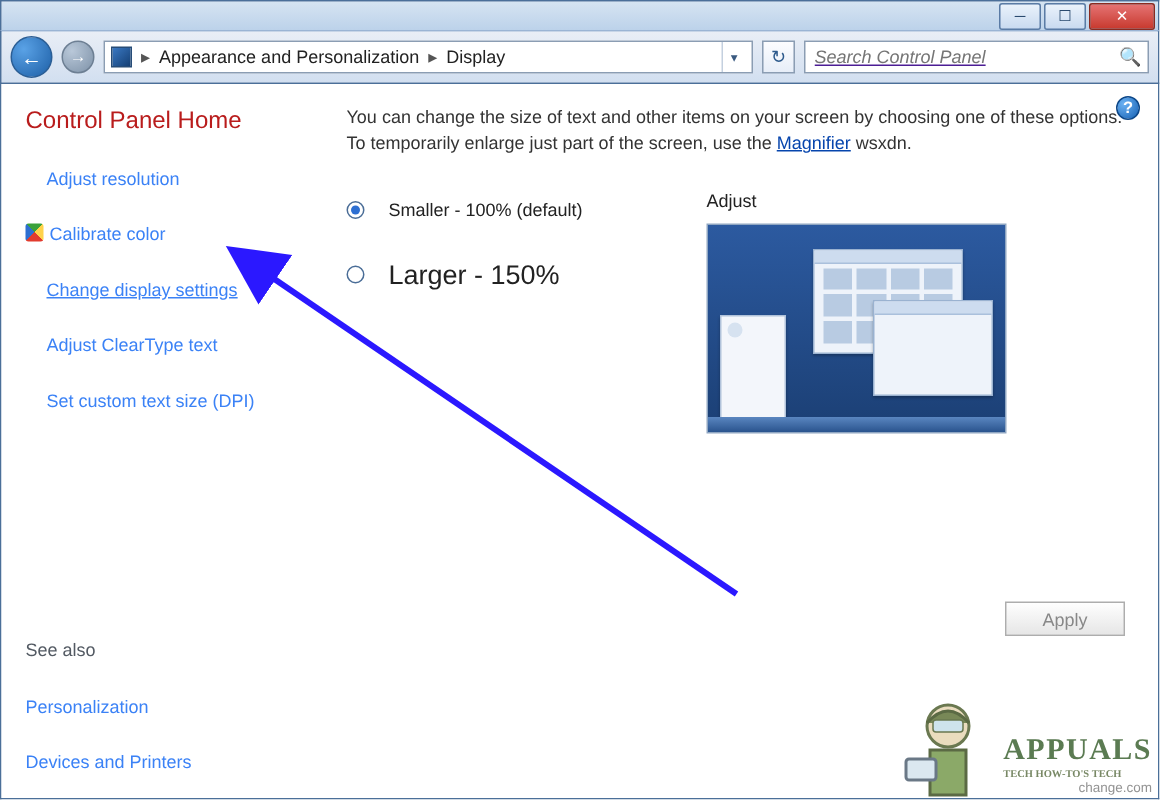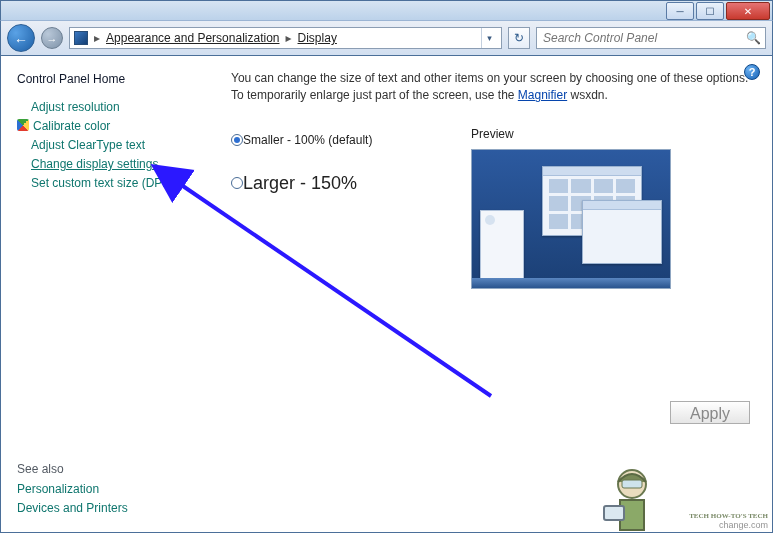--- a/index.html
+++ b/index.html
@@ -83,21 +83,21 @@
     align-items: center;
     padding: 0 4px;
     gap: 6px;
   }
   .address .addr-icon {
     width: 14px;
     height: 14px;
     background: linear-gradient(135deg,#3a78c2,#143f74);
     border: 1px solid #274c77;
   }
-  .crumb { color: #222; cursor: pointer; text-decoration: underline; }
+  .crumb { color: #222; cursor: pointer; }
   .crumb-sep { color: #555; }
   .addr-dd {
     width: 16px;
     height: 20px;
     border-left: 1px solid #c4d0df;
     display: flex;
     align-items: center;
     justify-content: center;
     color: #3a5a80;
     font-size: 9px;
@@ -123,20 +123,21 @@
     padding: 0 4px;
   }
   .search input {
     flex: 1;
     border: none;
     outline: none;
     font-size: 12px;
     font-style: italic;
     color: #4c1d95;
     background: transparent;
+    text-decoration: underline;
   }
   .search .mag {
     color: #3a5a80;
     font-size: 12px;
   }
   
   .client {
     display: flex;
     border: 1px solid #4b6f99;
     border-top: none;
@@ -145,28 +146,28 @@
     position: relative;
   }
   .sidebar {
     width: 210px;
     padding: 16px 12px 12px 16px;
     background: #fff;
     display: flex;
     flex-direction: column;
   }
   .cp-home {
-    color: #0f172a;
-    font-size: 12px;
-    margin-bottom: 14px;
+    color: #b91c1c;
+    font-size: 16px;
+    margin-bottom: 4px;
   }
   .side-link {
-    color: #0f766e;
-    font-size: 12px;
-    margin: 0 0 5px 14px;
+    color: #3b82f6;
+    font-size: 12px;
+    margin: 18px 0 5px 14px;
     cursor: pointer;
   }
   .side-link.with-icon { margin-left: 0; display: flex; gap: 4px; }
   .shield {
     width: 12px;
     height: 12px;
     background:
       conic-gradient(from 45deg, #ffd24a 0 25%, #e23b2e 0 50%, #2d6fd2 0 75%, #3aa13a 0 100%);
     border-radius: 2px;
     flex: none;
@@ -212,21 +213,21 @@
   .desc .maglink { color: #0645ad; text-decoration: underline; cursor: pointer; }
   .options {
     margin-top: 22px;
     display: flex;
     gap: 40px;
   }
   .radio-col { width: 200px; }
   .radio-row {
     display: flex;
     align-items: center;
-    gap: 0;
+    gap: 16px;
     margin: 6px 0 26px 0;
     color: #222;
   }
   .radio {
     width: 12px;
     height: 12px;
     border: 1px solid #4a6d97;
     border-radius: 50%;
     background: #fff;
     position: relative;
@@ -300,23 +301,23 @@
     position: absolute;
     right: 22px;
     bottom: 108px;
   }
   .apply-btn {
     width: 80px;
     height: 23px;
     border: 1px solid #adadad;
     background: linear-gradient(to bottom,#fefefe,#e6e6e6);
     color: #888;
-    font-size: 16px;
-    display: flex;
-    align-items: flex-end;
+    font-size: 12px;
+    display: flex;
+    align-items: center;
     justify-content: center;
   }
   
   .arrow {
     position: absolute;
     pointer-events: none;
     z-index: 10;
   }
   
   .watermark {
@@ -391,22 +392,22 @@
 <div class="client">
 
   <div class="sidebar">
     <div class="cp-home">Control Panel Home</div>
 
     <div class="side-link">Adjust resolution</div>
     <div class="side-link with-icon">
       <span class="shield"></span>
       <span>Calibrate color</span>
     </div>
+    <div class="side-link active">Change display settings</div>
     <div class="side-link">Adjust ClearType text</div>
-    <div class="side-link active">Change display settings</div>
     <div class="side-link">Set custom text size (DPI)</div>
 
     <div class="see-also">See also</div>
     <div class="side-link" style="margin-left:0">Personalization</div>
     <div class="side-link" style="margin-left:0">Devices and Printers</div>
   </div>
 
   <div class="main">
     <div class="help-icon">
         <span>?</span>
@@ -422,21 +423,21 @@
           <span class="radio checked"></span>
           <span class="r-small">Smaller - 100% (default)</span>
         </div>
         <div class="radio-row">
           <span class="radio"></span>
           <span class="r-large">Larger - 150%</span>
         </div>
       </div>
 
       <div class="preview-col">
-        <div class="preview-label">Preview</div>
+        <div class="preview-label">Adjust</div>
         <div class="preview-box">
           <div class="pv-win" style="top:16px; left:70px; width:100px; height:70px;">
             <div class="pv-grid">
                 <i></i>
                 <i></i>
                 <i></i>
                 <i></i>
                 <i></i>
                 <i></i>
                 <i></i>
@@ -472,18 +473,19 @@
 
   <div class="watermark">
     <svg class="wm-guy" viewBox="0 0 60 70">
       <circle cx="30" cy="22" r="14" fill="#e8d9b8" stroke="#5a6a3e" stroke-width="2"></circle>
       <path d="M16 20 Q30 4 44 20" fill="#6a7c45" stroke="#4a5a30" stroke-width="2"></path>
       <rect x="20" y="18" width="20" height="8" rx="2" fill="#c9e0ea" stroke="#5a6a3e"></rect>
       <rect x="18" y="38" width="24" height="30" fill="#7fa058" stroke="#4a5a30" stroke-width="2"></rect>
       <rect x="2" y="44" width="20" height="14" rx="2" fill="#d8e6ef" stroke="#5a6a7a" stroke-width="2"></rect>
     </svg>
     <div class="wm-text">
+      <div class="wm-title">APPUALS</div>
       <div class="wm-sub">TECH HOW-TO'S TECH</div>
     </div>
     <div class="wm-host">change.com</div>
   </div>
 
 </div>
 
 </body></html>

